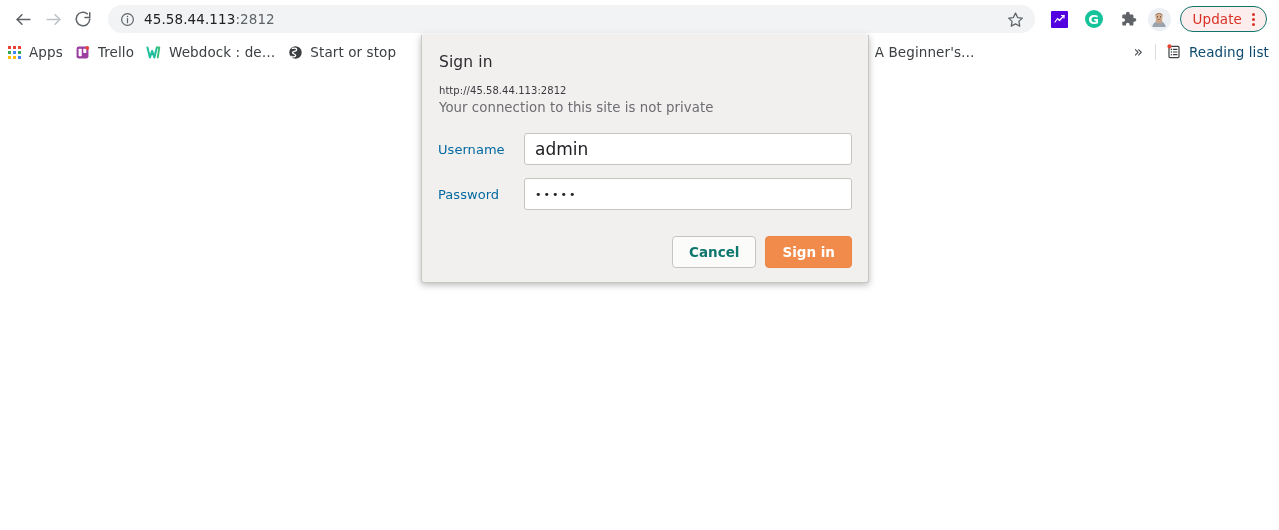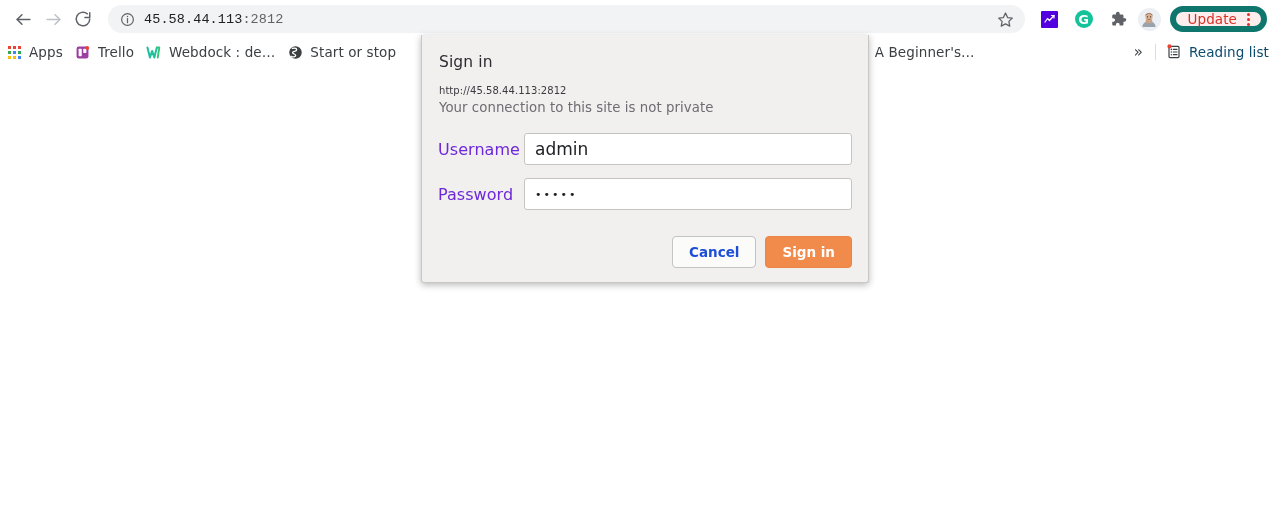--- a/index.html
+++ b/index.html
@@ -49,21 +49,20 @@
   }
   #site-info-icon { flex: 0 0 auto; display: flex; align-items: center; color: #5f6368; }
   #omnibox-url {
     flex: 1 1 auto;
     font-size: 13.5px;
     color: #202124;
     white-space: nowrap;
     overflow: hidden;
     margin-left: 9px;
     letter-spacing: 0.1px;
-    font-family: Liberation Mono, monospace;
   }
   #omnibox-url .port { color: #5f6368; }
   #star-icon { flex: 0 0 auto; width: 26px; height: 26px; display:flex; align-items:center; justify-content:center; color:#5f6368;}
 
   .ext-icon { width: 26px; height: 26px; margin: 0 4px; flex:0 0 auto; display:flex; align-items:center; justify-content:center; }
   #ext-analytics-box { width: 17px; height: 17px; background: #5200e0; border-radius: 1px; display:flex; align-items:center; justify-content:center;}
   #ext-grammarly-circle {
     width: 18px; height: 18px; border-radius: 50%;
     background: #15c39a;
     display: flex; align-items: center; justify-content: center;
@@ -74,21 +73,21 @@
     width: 23px; height: 23px; border-radius: 50%;
     margin: 0 5px 0 3px; flex: 0 0 auto;
     overflow: hidden;
     background: #eceff3;
     position: relative;
   }
   #avatar .face { position:absolute; left:50%; top:52%; transform:translate(-50%,-50%); width:15px; height:16px; }
   #update-button {
     display: flex; align-items: center;
     height: 26px;
-    border: 6px solid #0f766e;
+    border: 1px solid #0f766e;
     border-radius: 13px;
     background: #fdeeed;
     padding: 0 2px 0 12px;
     margin-left: 4px;
     margin-right: 4px;
     flex: 0 0 auto;
   }
   #update-label {
     color: #d93025;
     font-size: 13.5px;
@@ -174,22 +173,22 @@
     margin: 0 0 18px 1px;
     letter-spacing: 0.05px;
   }
   .form-row {
     display: flex;
     align-items: center;
     margin-bottom: 13px;
   }
   .form-row .field-label {
     width: 86px;
-    font-size: 16px;
-    color: #6d28d9;
+    font-size: 13px;
+    color: #0369a1;
     flex: 0 0 auto;
     letter-spacing: 0.05px;
   }
   .form-row .field-input {
     flex: 1 1 auto;
     height: 32px;
     background: #ffffff;
     border: 1px solid #c6c4c0;
     border-radius: 3px;
     display: flex;
@@ -208,21 +207,21 @@
     gap: 9px;
   }
   #cancel-button {
     min-width: 78px;
     height: 32px;
     padding: 0 16px;
     background: #fbfbfa;
     border: 1px solid #c6c4c0;
     border-radius: 4px;
     font-size: 13.5px;
-    color: #1d4ed8;
+    color: #0f766e;
     display: flex; align-items: center; justify-content: center;
     font-weight: bold;
   }
   #signin-submit-button {
     min-width: 78px;
     height: 32px;
     padding: 0 16px;
     background: #f08b4c;
     border: 1px solid #eb8444;
     border-radius: 4px;

